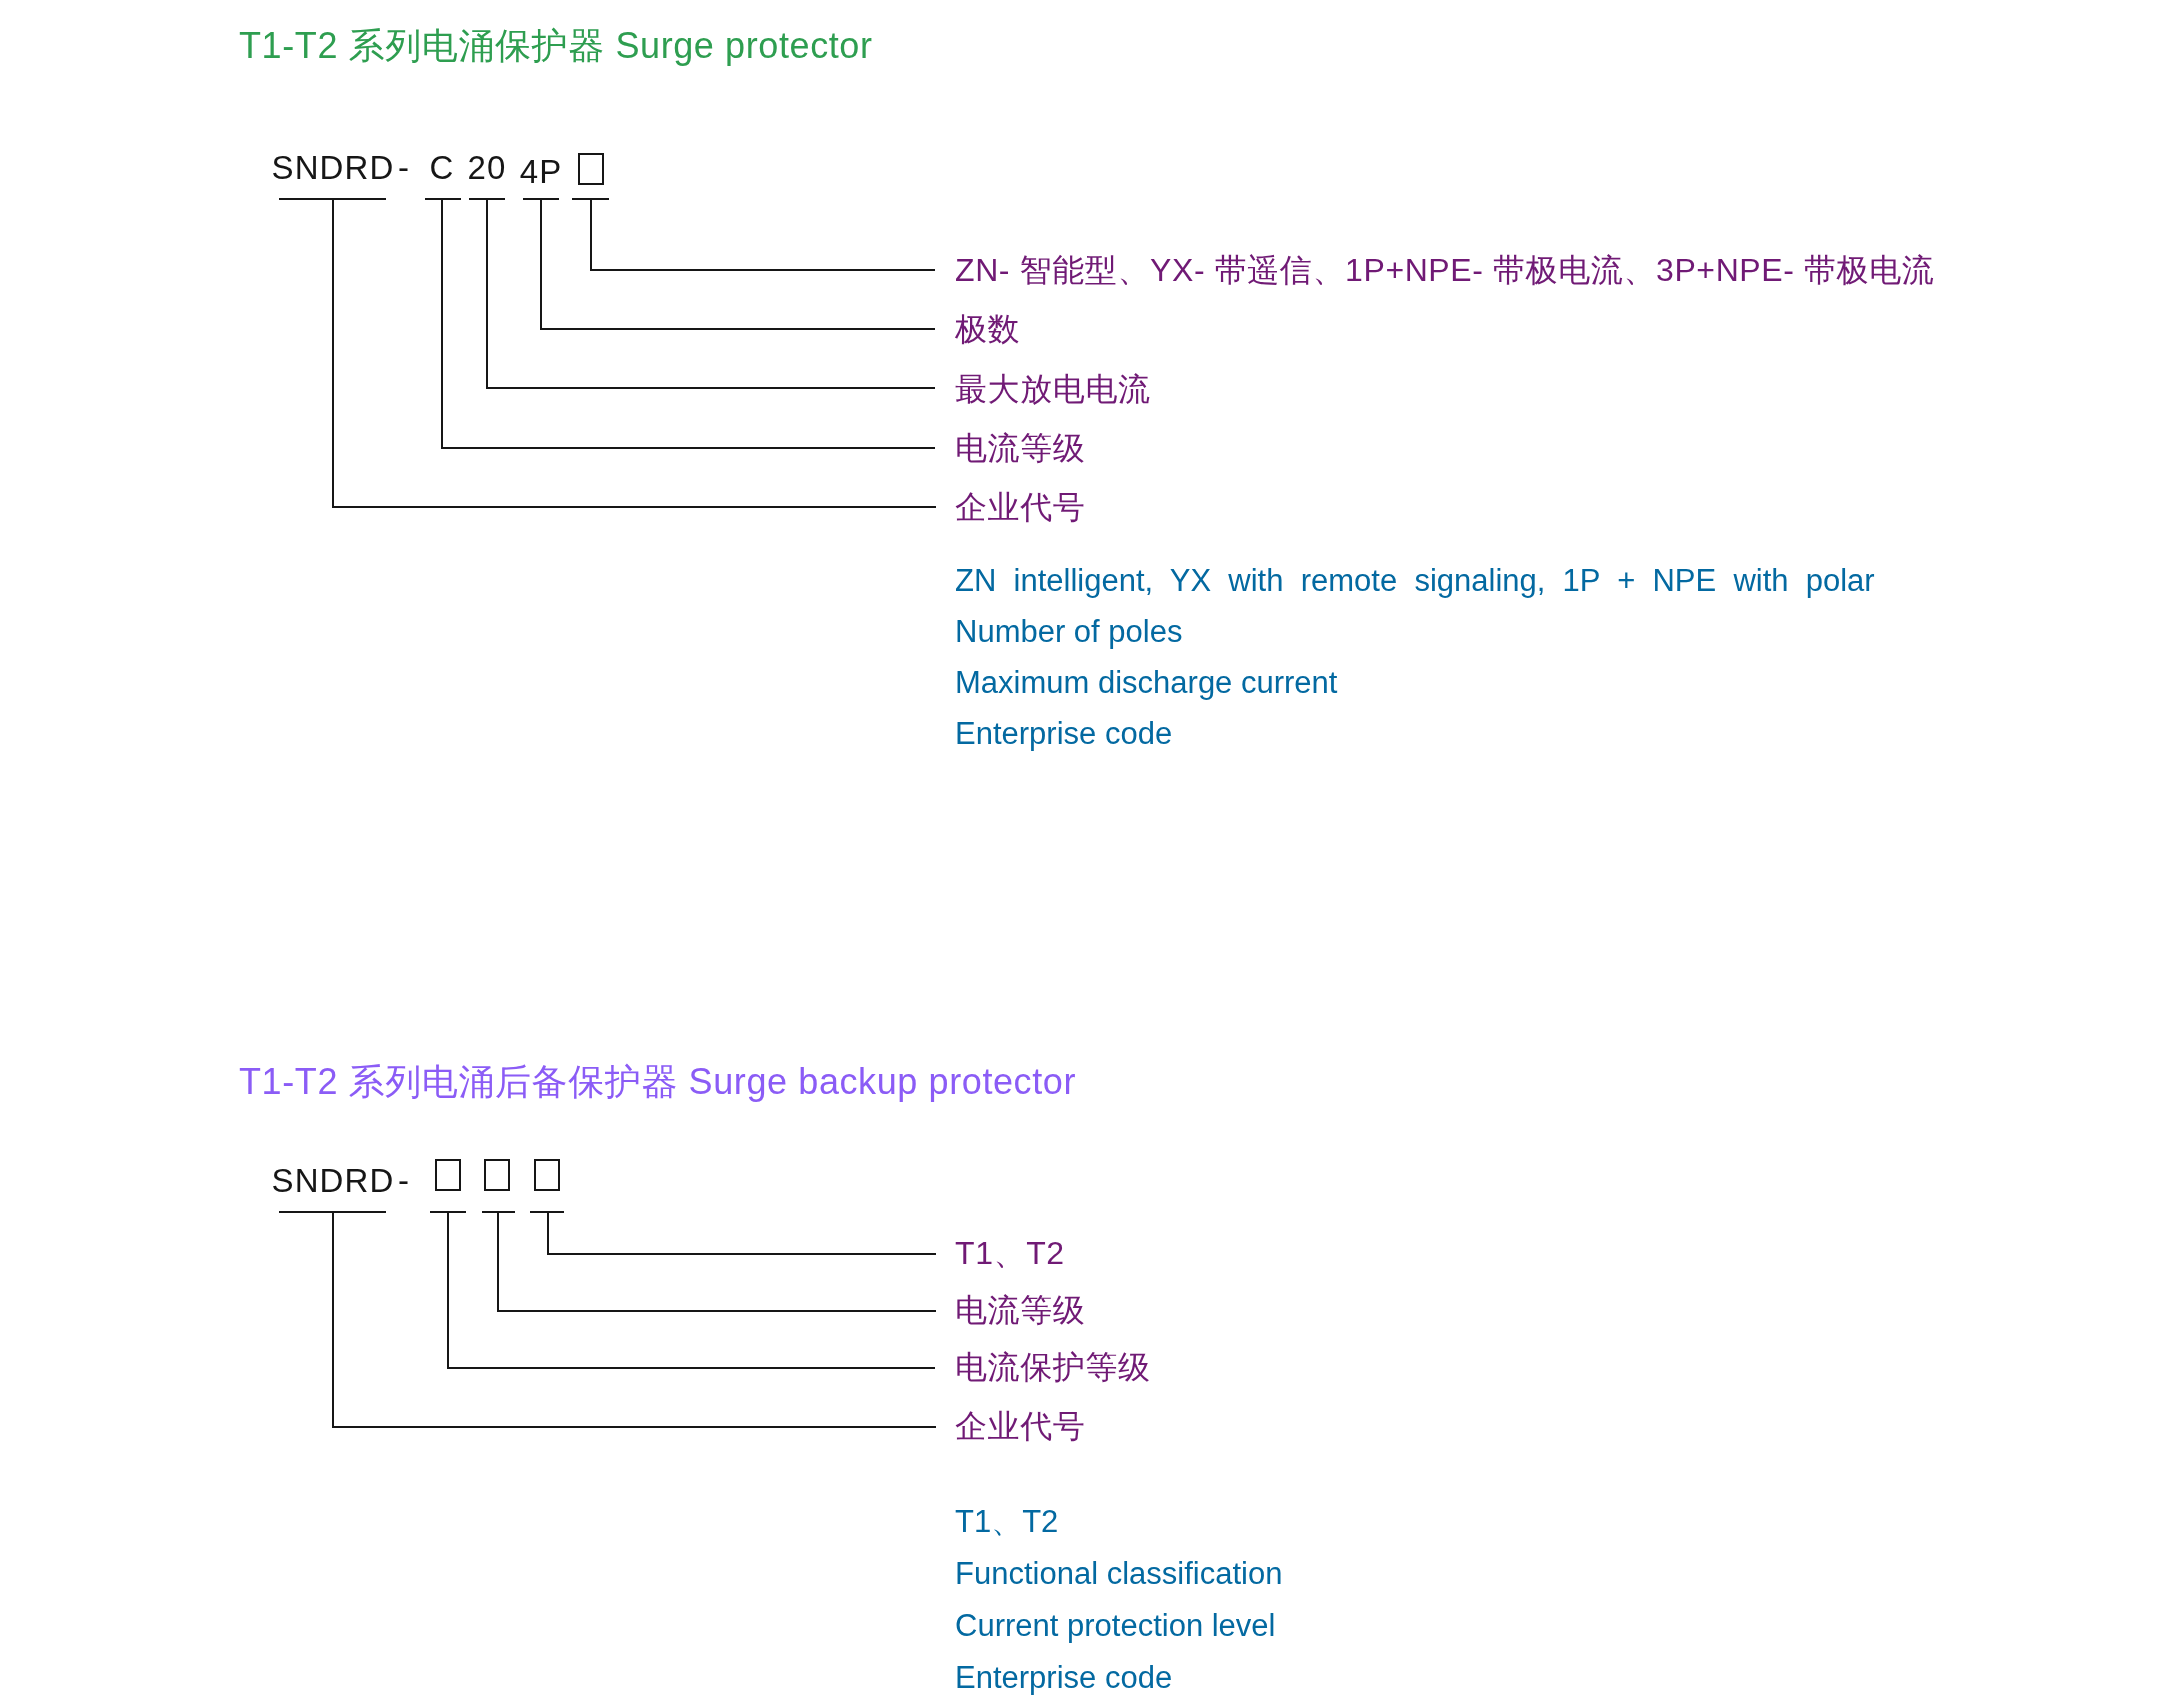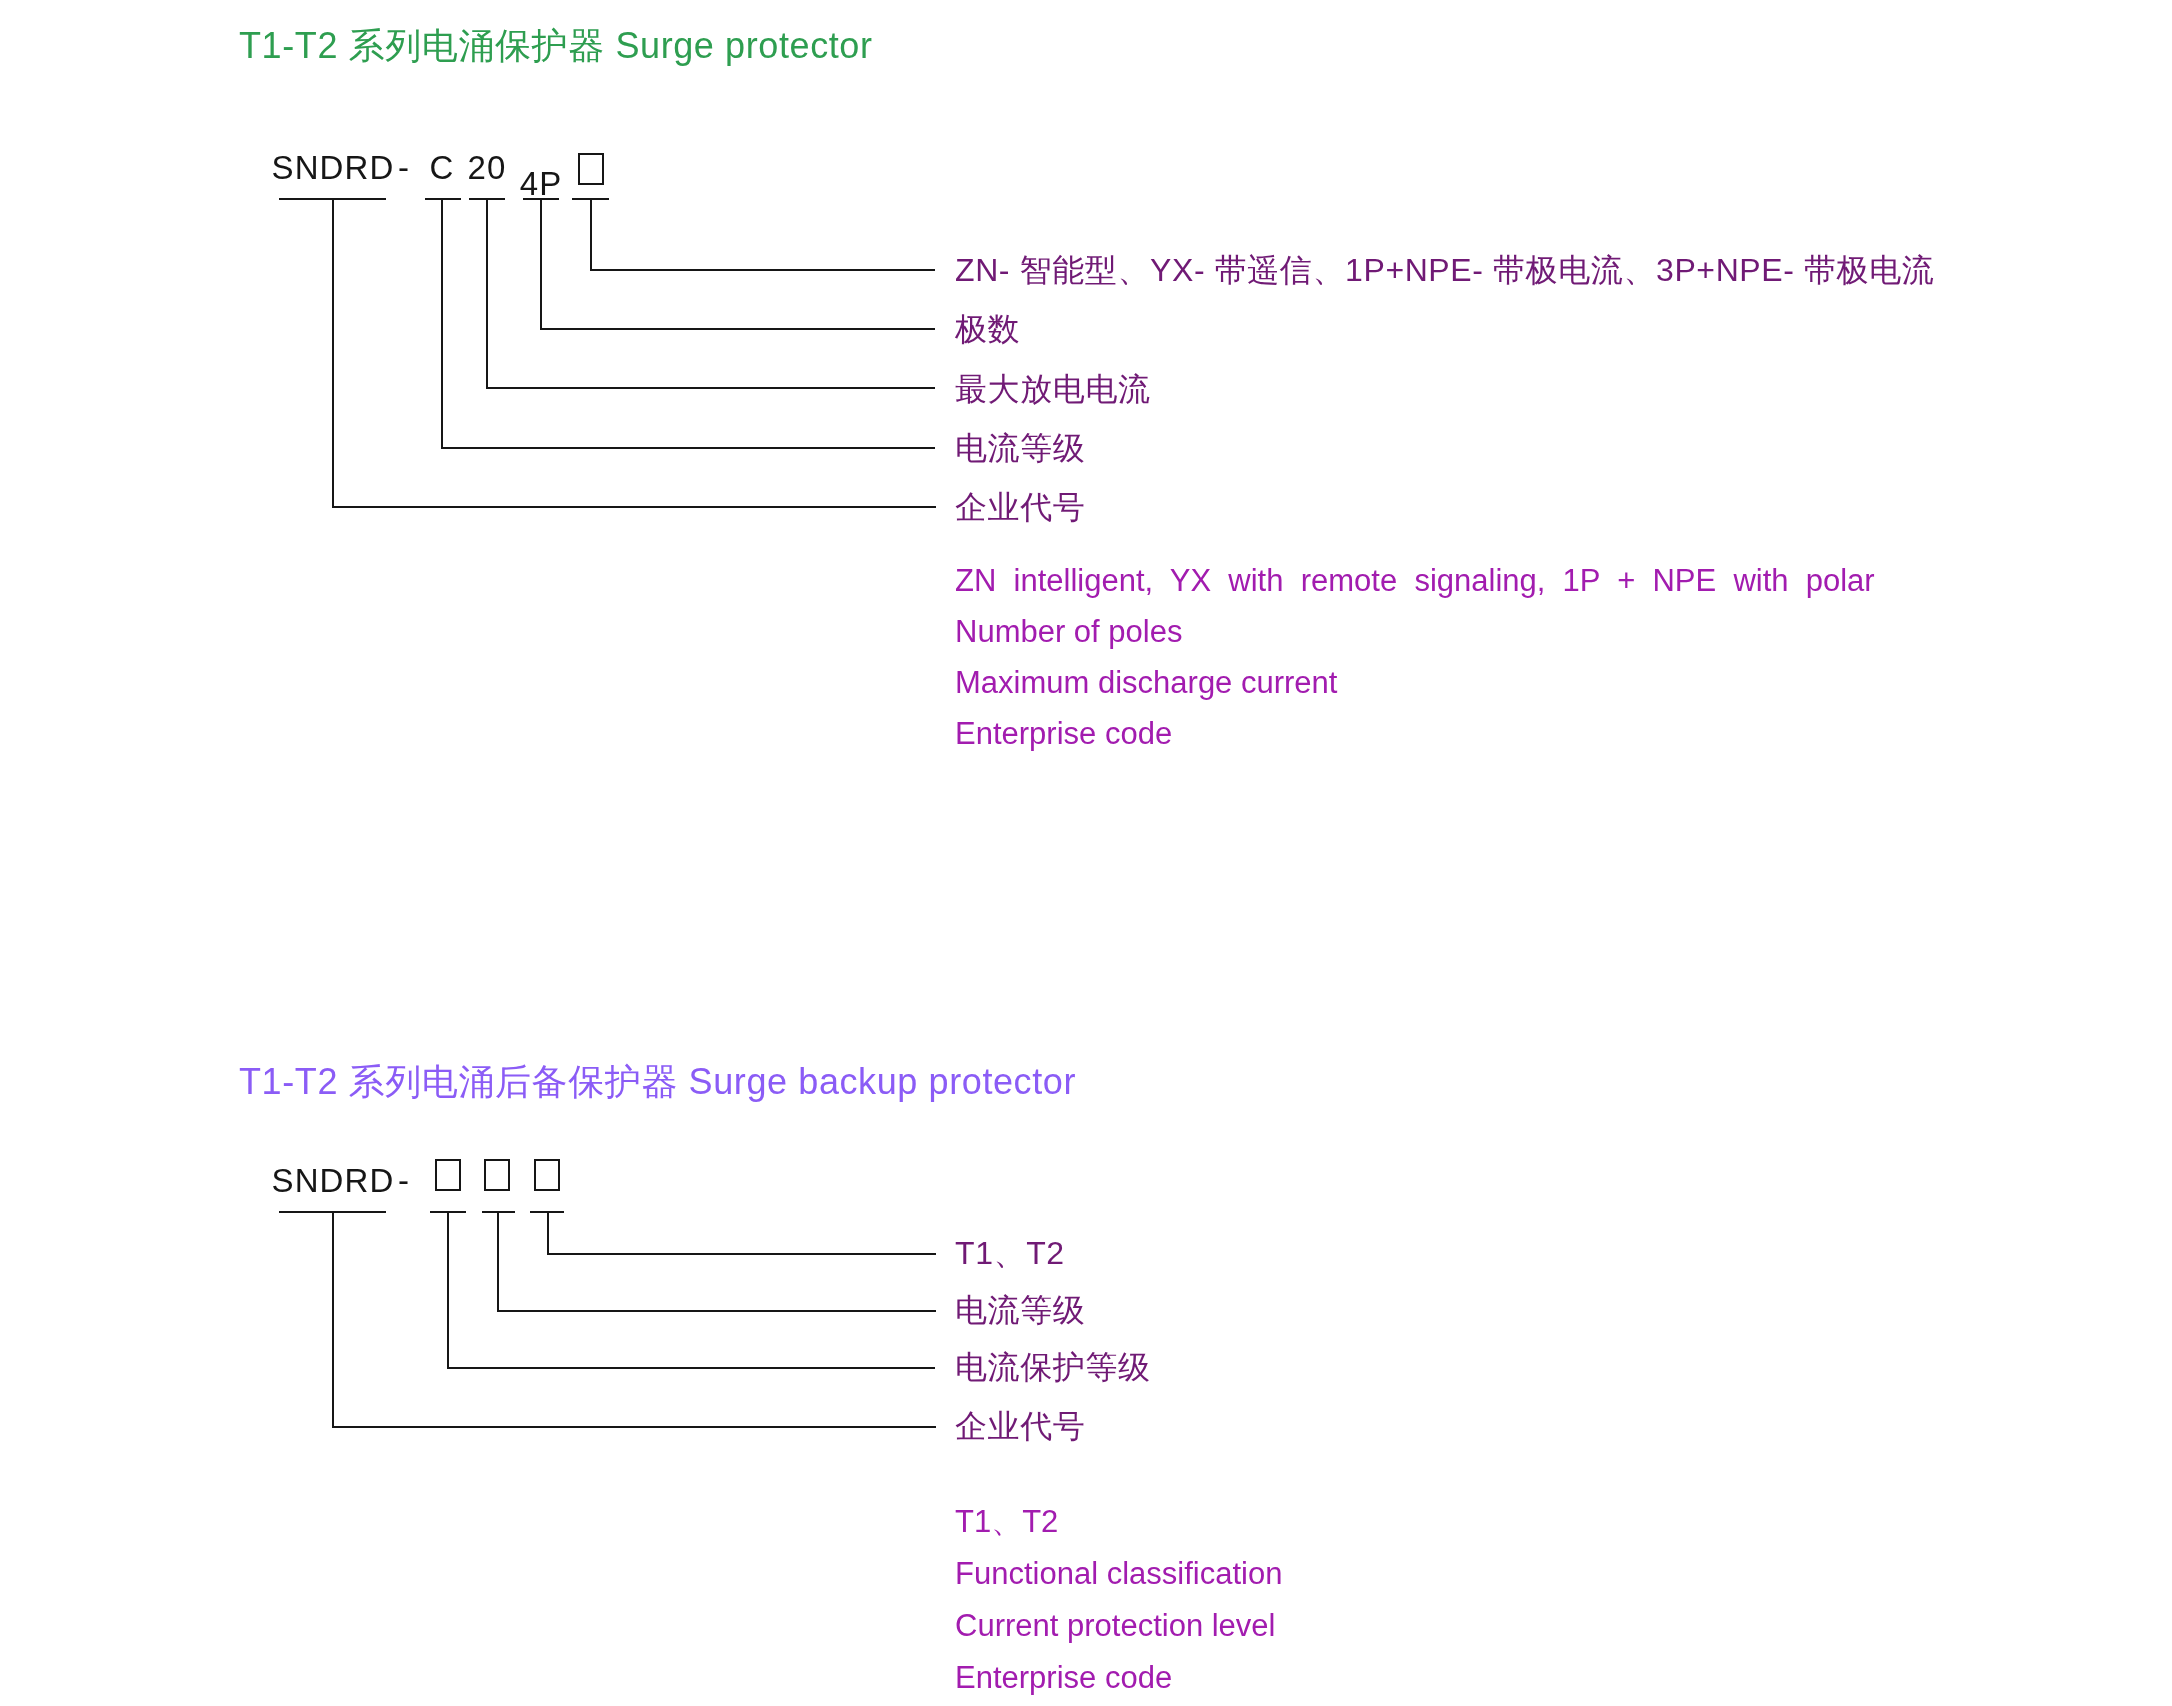--- a/index.html
+++ b/index.html
@@ -59,21 +59,21 @@
     line-height: 38px;
     font-size: 32px;
     letter-spacing: 0.6px;
     color: #701a75;
     white-space: nowrap;
   }
   .en-block {
     position: absolute;
     left: 927px;
     font-size: 31px;
-    color: #a21caf;
+    color: #0369a1;
     letter-spacing: 0px;
   }
   .en-line {
     height: 51px;
     line-height: 51px;
     white-space: nowrap;
   }
   .en-line-90 {
     height: 52px;
     line-height: 52px;
@@ -87,21 +87,21 @@
 <body>
 
 <div id="canvas">
 
   <div class="heading" style="left:211px; top:22px; color:#2e9e50;">T1-T2 系列电涌保护器 Surge protector</div>
 
   <div class="code-seg" style="left:305px; top:148px;">SNDRD</div>
   <div class="code-seg" style="left:376px; top:148px;">-</div>
   <div class="code-seg" style="left:414px; top:148px;">C</div>
   <div class="code-seg" style="left:459px; top:148px;">20</div>
-  <div class="code-seg" style="left:513px; top:164px;">4P</div>
+  <div class="code-seg" style="left:513px; top:152px;">4P</div>
   <div class="square" style="left:550px; top:153px;"></div>
 
   <div class="ul" style="left:251px; top:198px; width:107px;"></div>
   <div class="ul" style="left:397px; top:198px; width:36px;"></div>
   <div class="ul" style="left:441px; top:198px; width:36px;"></div>
   <div class="ul" style="left:495px; top:198px; width:36px;"></div>
   <div class="ul" style="left:544px; top:198px; width:37px;"></div>
 
   <div class="vl" style="left:562px; top:198px; height:72px;"></div>
   <div class="hl" style="left:562px; top:269px; width:345px;"></div>

